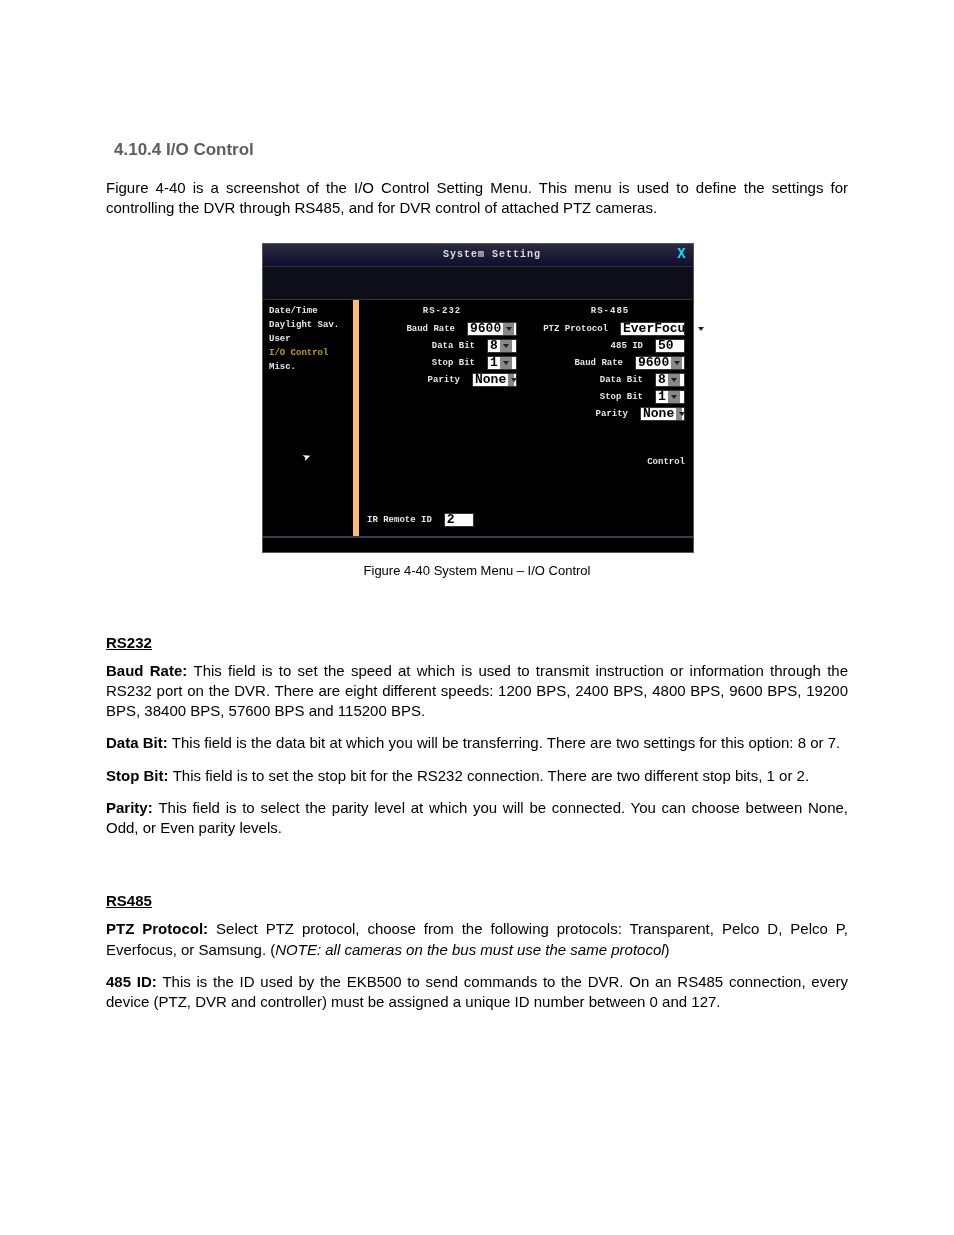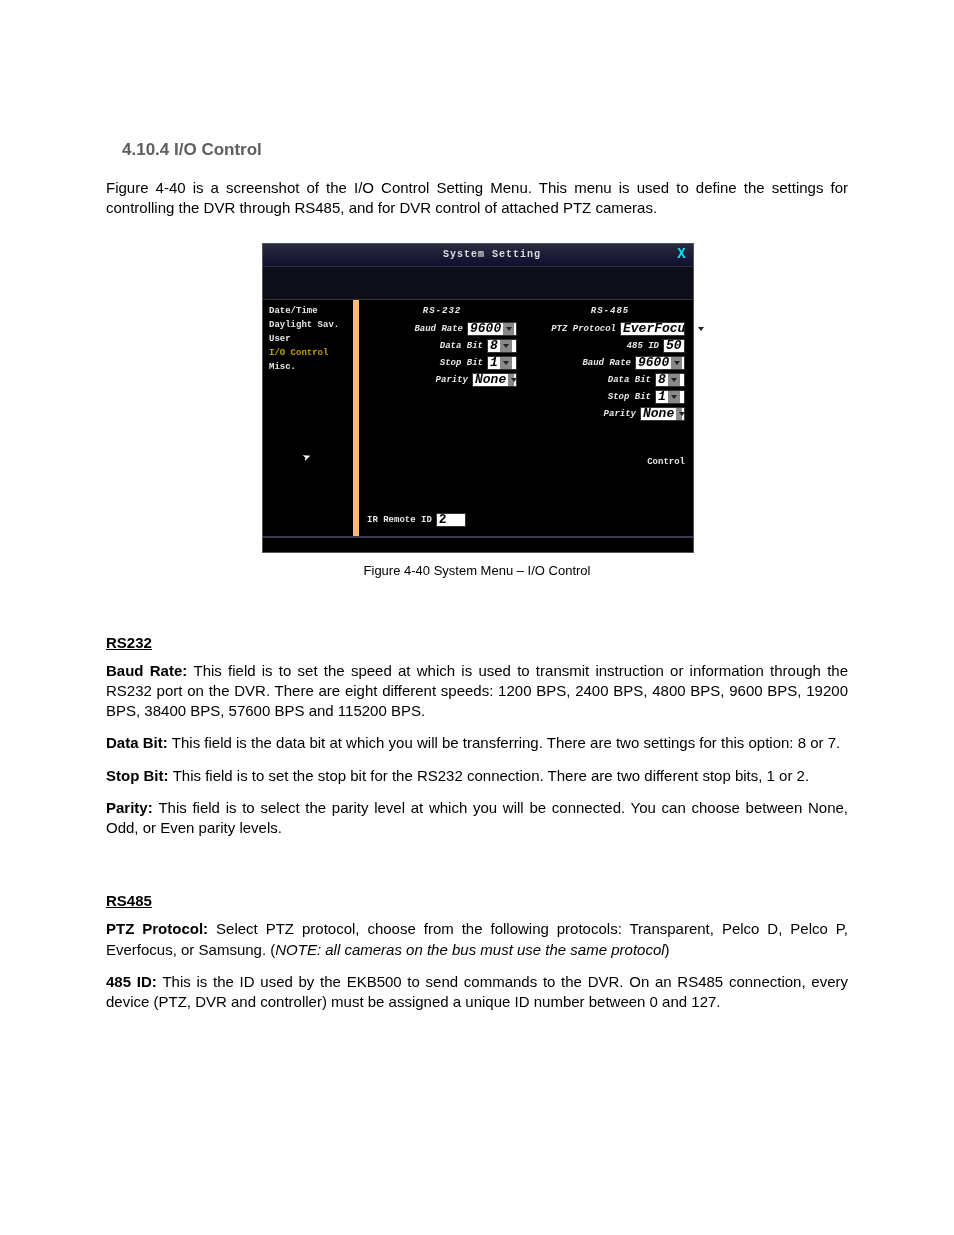--- a/index.html
+++ b/index.html
@@ -15,21 +15,21 @@
     margin: 0 auto;
     padding: 140px 106px 40px 106px;
     box-sizing: border-box;
     position: relative;
   }
   .section-heading {
     font-family: Arial, Helvetica, sans-serif;
     font-weight: bold;
     font-size: 17px;
     color: #5e5e5e;
-    margin: 0 0 18px 16px;
+    margin: 0 0 18px 8px;
   }
   .intro {
     text-align: justify;
     line-height: 1.35;
     margin: 0 0 24px 0;
   }
   .screenshot-wrap {
     width: 430px;
     margin: 0 auto 10px auto;
   }
@@ -90,34 +90,34 @@
     white-space: nowrap;
   }
   .ss-sidebar .nav.sel { color: #bfa000; }
   .ss-main {
     flex: 1;
     padding: 6px 8px;
     font-size: 9px;
     color: #e6e6e6;
     font-weight: bold;
   }
-  .cols { display: flex; gap: 18px; font-style: italic; }
+  .cols { display: flex; gap: 18px; }
   .col { flex: 1; }
   .colhead {
     text-align: center;
     margin-bottom: 6px;
     letter-spacing: 1px;
   }
   .row {
     display: flex;
     align-items: center;
     margin-bottom: 3px;
     justify-content: flex-end;
   }
-  .row .lbl { text-align: right; padding-right: 4px; flex: 1; white-space: nowrap; }
+  .row .lbl { text-align: right; padding-right: 12px; flex: 1; white-space: nowrap; }
   .ddown, .inp {
     background: #fff;
     color: #000;
     font-family: "Courier New", monospace;
     font-size: 13px;
     font-weight: bold;
     height: 14px;
     line-height: 14px;
     padding: 0 2px;
     border: 1px solid #333;
@@ -232,21 +232,21 @@
               <div class="colhead">RS-485</div>
               <div class="row">
                 <span class="lbl">PTZ Protocol</span>
                 <span class="ddown" style="width:65px;">
                     <span>EverFocus</span>
                     <span class="caret"></span>
                   </span>
               </div>
               <div class="row">
                 <span class="lbl">485 ID</span>
-                <span class="inp" style="width:22px;">50</span>
+                <span class="inp" style="width:30px;">50</span>
               </div>
               <div class="row">
                 <span class="lbl">Baud Rate</span>
                 <span class="ddown" style="width:50px;">
                     <span>9600</span>
                     <span class="caret"></span>
                   </span>
               </div>
               <div class="row">
                 <span class="lbl">Data Bit</span>

